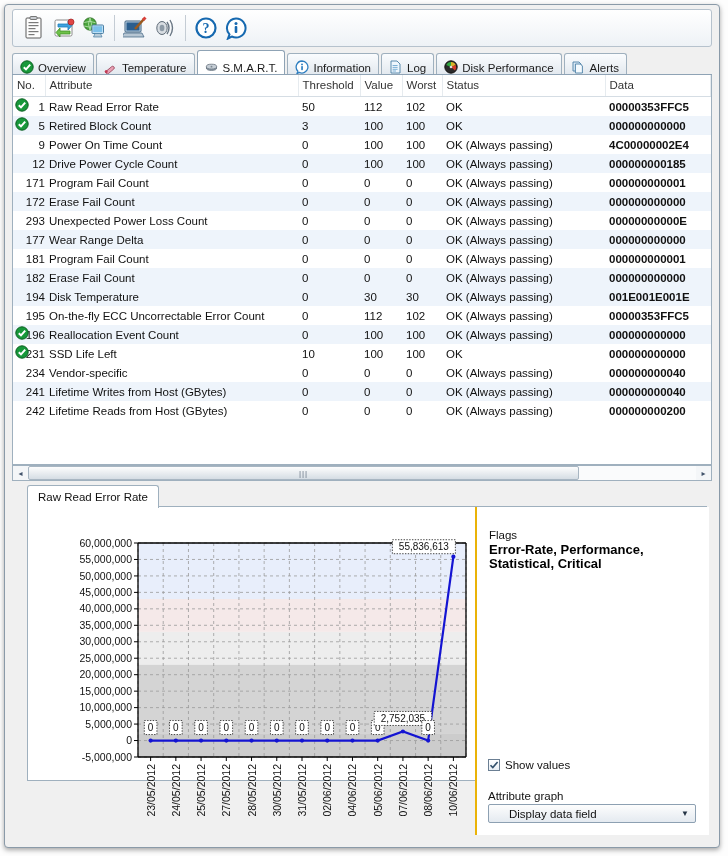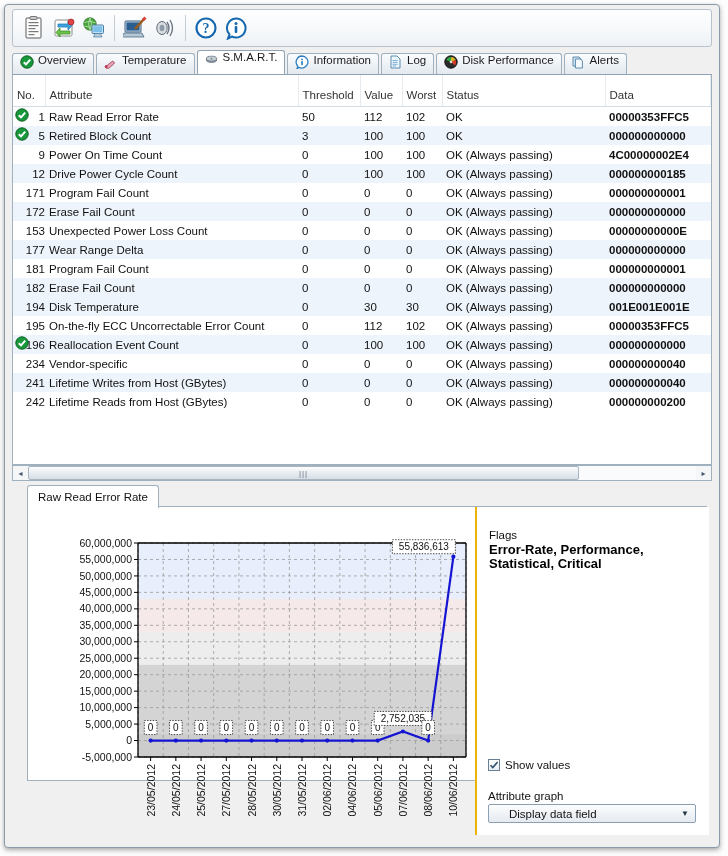--- a/index.html
+++ b/index.html
@@ -30,21 +30,21 @@
   .tb-btn{width:30px;height:32px;display:flex;align-items:center;justify-content:center;}
   .tb-sep{width:1px;height:26px;background:#c4ccd4;margin:0 5px;}
   
   .tabstrip{
     position:absolute;left:7px;top:46px;right:7px;height:24px;
     display:flex;align-items:flex-end;
     border-bottom:1px solid #8fa3b5;
     box-sizing:border-box;
   }
   .tab{
-    display:flex;align-items:flex-start;gap:4px;
+    display:flex;align-items:flex-end;gap:4px;
     height:21px;padding:0 7px 0 6px;
     margin-right:2px;
     background:linear-gradient(#fafcfe,#e3e9ef);
     border:1px solid #9fb0be;
     border-bottom:none;
     border-radius:3px 3px 0 0;
     font-size:11.5px;color:#1b1b1b;
     box-sizing:border-box;
     white-space:nowrap;
   }
@@ -63,21 +63,21 @@
     border:1px solid #9fb0be;
     border-top:none;
     box-sizing:border-box;
     overflow:hidden;
   }
   table.smart{border-collapse:collapse;width:100%;table-layout:fixed;font-size:11.5px;}
   table.smart th{
     font-weight:normal;text-align:left;
     background:#ffffff;
     color:#333;
-    padding:12px 0 3px 4px;
+    padding:2px 0 3px 4px;
     border-bottom:1px solid #d5dde4;
     border-right:1px solid #e6ebef;
     height:16px;
     white-space:nowrap;
     overflow:hidden;
   }
   table.smart td{
     padding:1px 0 1px 4px;
     height:17px;
     white-space:nowrap;
@@ -374,21 +374,21 @@
           <tr class="alt">
             <td class="no">172</td>
             <td>Erase Fail Count</td>
             <td>0</td>
             <td>0</td>
             <td>0</td>
             <td>OK (Always passing)</td>
             <td class="data">000000000000</td>
           </tr>
           <tr>
-            <td class="no">153</td>
+            <td class="no">293</td>
             <td>Unexpected Power Loss Count</td>
             <td>0</td>
             <td>0</td>
             <td>0</td>
             <td>OK (Always passing)</td>
             <td class="data">00000000000E</td>
           </tr>
           <tr class="alt">
             <td class="no">177</td>
             <td>Wear Range Delta</td>
@@ -439,20 +439,34 @@
                 <svg width="14" height="14" viewBox="0 0 14 14">
                   <circle cx="7" cy="7" r="6.2" fill="#17983a" stroke="#0c5f22"></circle>
                   <path d="M3.8 7.2 L6 9.4 L10.2 4.6" fill="none" stroke="#fff" stroke-width="2"></path>
                 </svg>
               </span>196</td>
             <td>Reallocation Event Count</td>
             <td>0</td>
             <td>100</td>
             <td>100</td>
             <td>OK (Always passing)</td>
+            <td class="data">000000000000</td>
+          </tr>
+          <tr>
+            <td class="no"><span class="chk">
+                <svg width="14" height="14" viewBox="0 0 14 14">
+                  <circle cx="7" cy="7" r="6.2" fill="#17983a" stroke="#0c5f22"></circle>
+                  <path d="M3.8 7.2 L6 9.4 L10.2 4.6" fill="none" stroke="#fff" stroke-width="2"></path>
+                </svg>
+              </span>231</td>
+            <td>SSD Life Left</td>
+            <td>10</td>
+            <td>100</td>
+            <td>100</td>
+            <td>OK</td>
             <td class="data">000000000000</td>
           </tr>
           <tr>
             <td class="no">234</td>
             <td>Vendor-specific</td>
             <td>0</td>
             <td>0</td>
             <td>0</td>
             <td>OK (Always passing)</td>
             <td class="data">000000000040</td>

